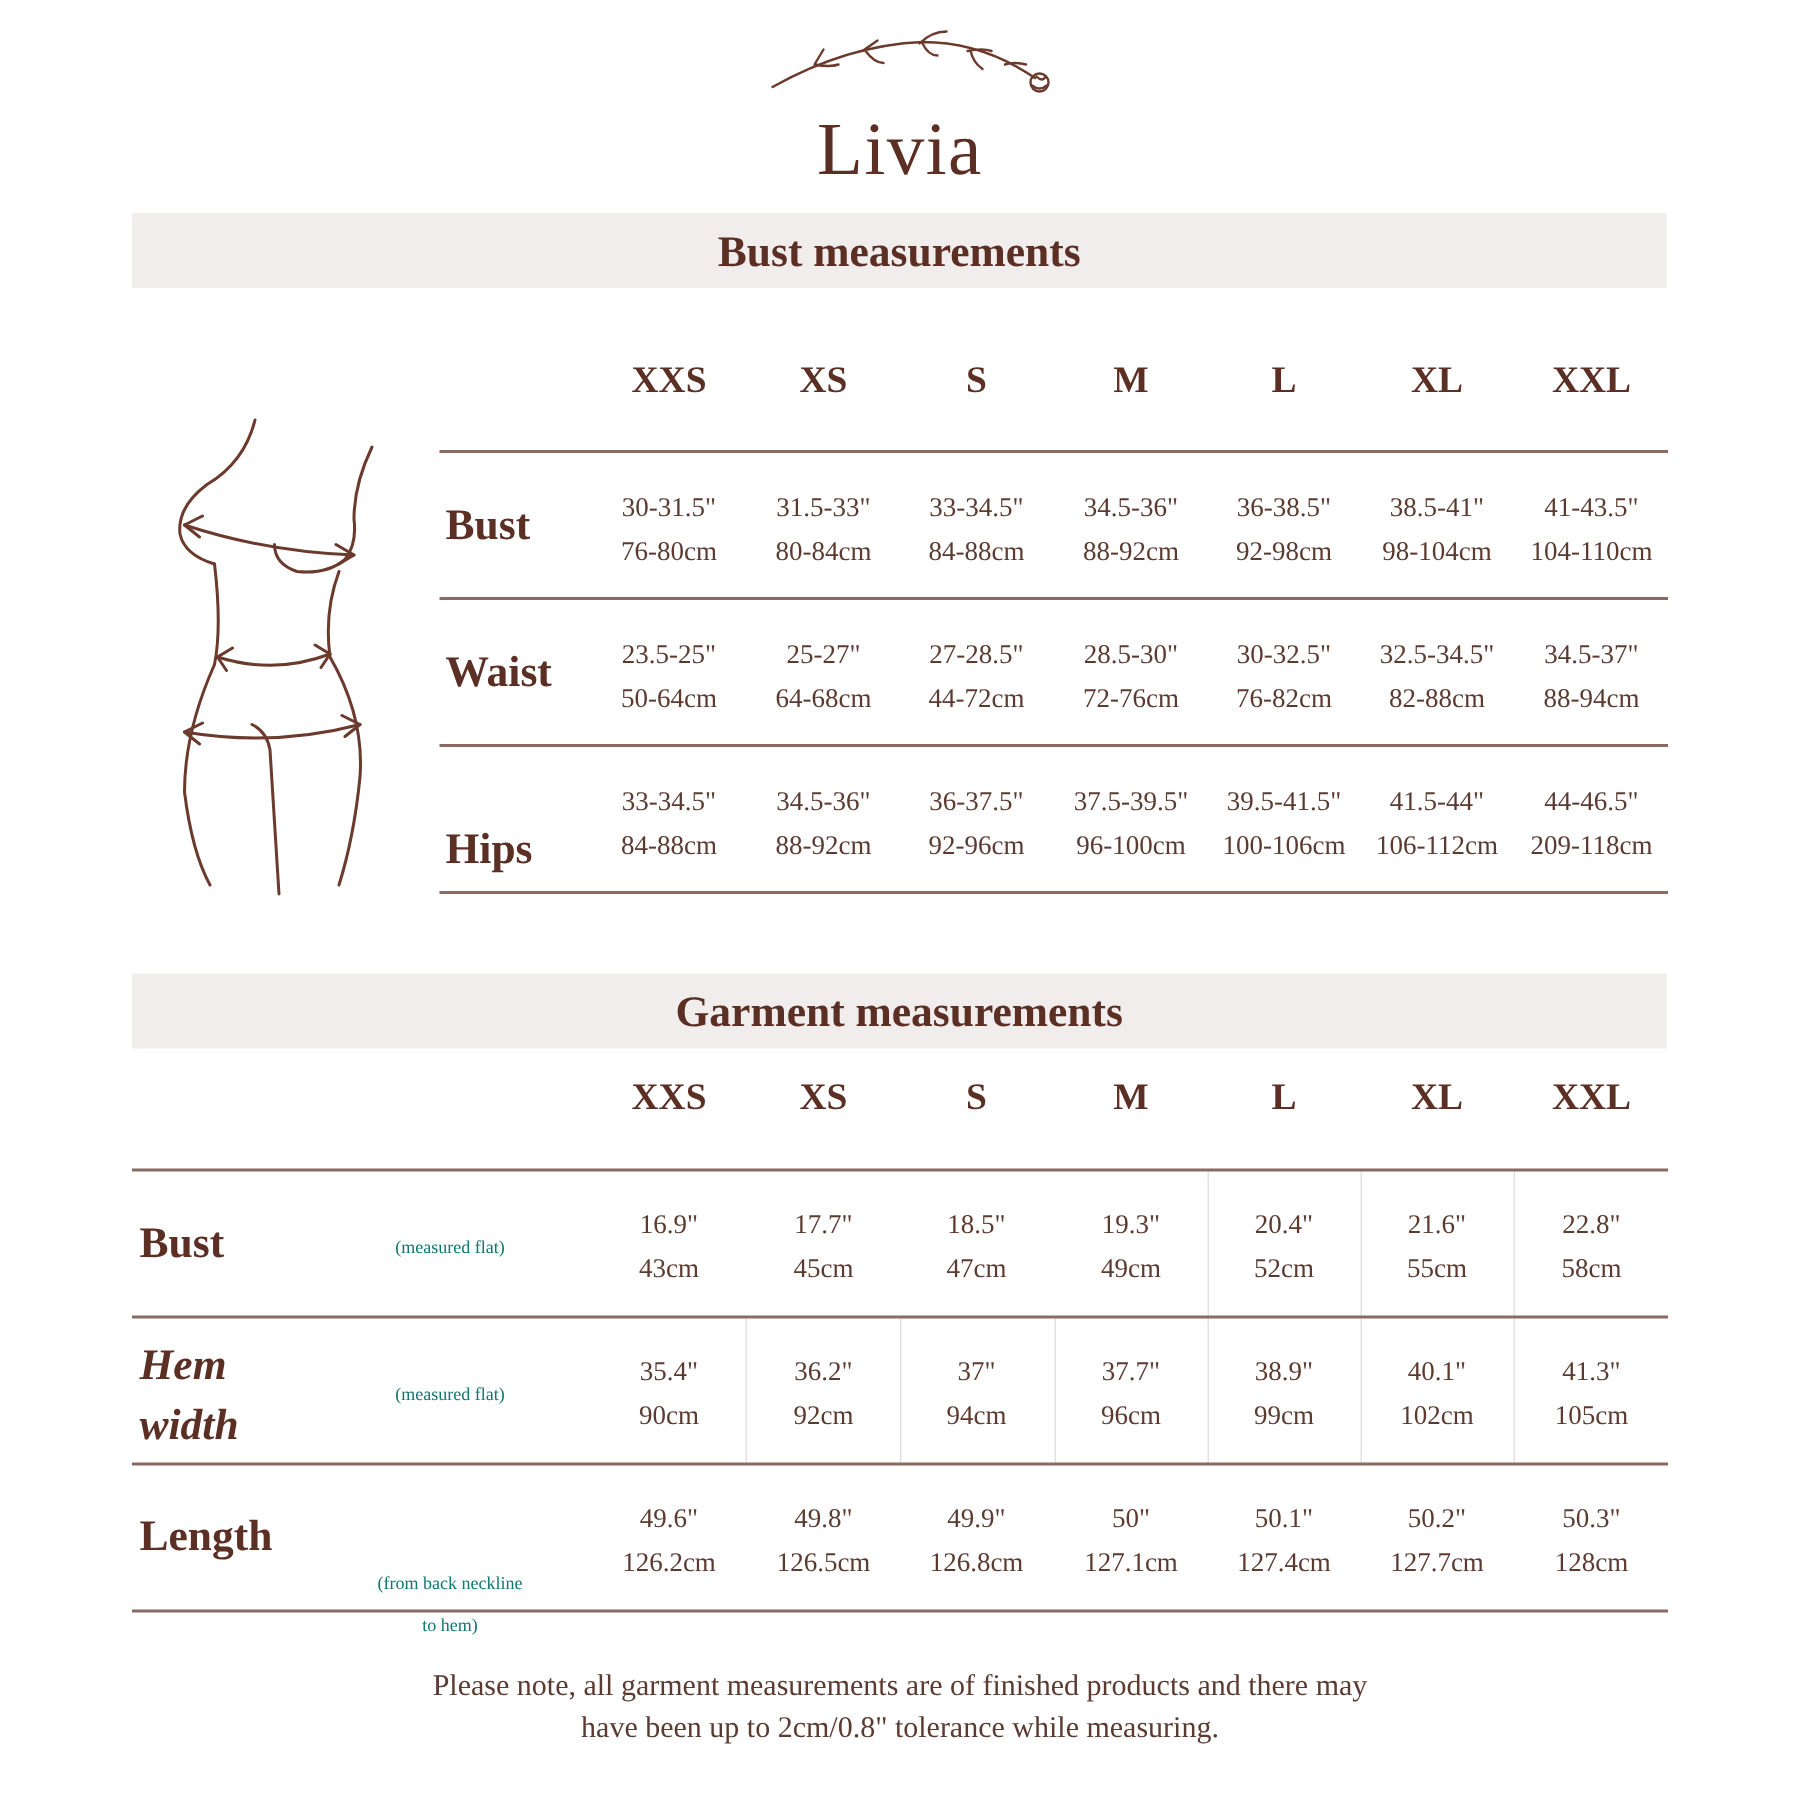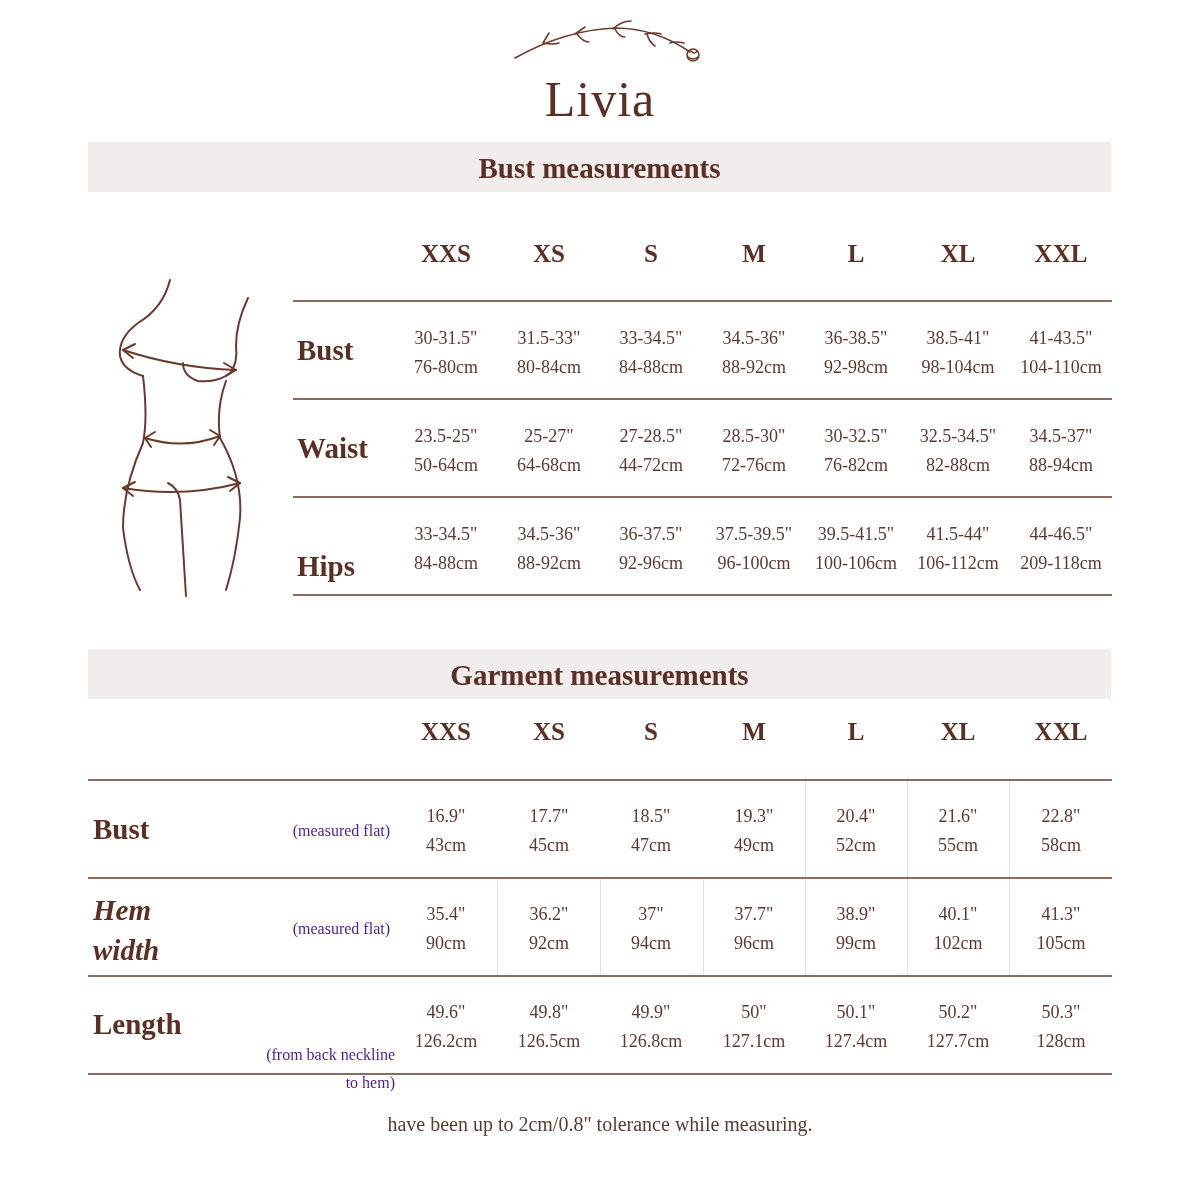--- a/index.html
+++ b/index.html
@@ -9,21 +9,21 @@
   .logo-vine { left:505px; top:10px; width:200px; height:70px; }
   .brand { left:0; width:1200px; top:70px; text-align:center; font-size:50px; letter-spacing:1px; color:#5b2f23; }
   .band { left:88px; width:1023px; height:50px; background:#f1edec; text-align:center;
           font-weight:bold; font-size:29px; line-height:52px; color:#5b2f23; }
   .band.body-band { top:142px; }
   .band.garment-band { top:620px;margin-top:29px; }
   .size-hdr { font-weight:bold; font-size:25px; text-align:center; width:102px; }
   .rule { height:2px; background:#8a6b61; }
   .cell { width:102px; text-align:center; font-size:18px; line-height:29px; color:#5b3a30; }
   .row-label { font-weight:bold; font-size:29px; color:#5b2f23; }
-  .sub-label { font-size:16px; text-align:right; color:#4c1d95; line-height:28px; }
+  .sub-label { font-size:12px; text-align:center; color:#0f766e; line-height:28px; }
   .vdiv { width:1px; background:#e4e0df; }
   .note { left:0; width:1200px; top:1110px; text-align:center; font-size:20px; line-height:28px; color:#5b3a30; }
   .figure { left:108px; top:278px; width:150px; height:320px; }
 </style>
 </head>
 <body>
 
 <svg class="abs logo-vine" viewBox="0 0 200 70">
   <g fill="none" stroke="#6b3a2c" stroke-width="1.6" stroke-linecap="round">
     <path d="M10 48 Q 60 20 110 18 Q 150 18 185 42"></path>
@@ -297,14 +297,15 @@
       <div>50.2"</div>
       <div>127.7cm</div>
     </div>
   <div class="abs cell" style="left:1010px; top:998px;">
       <div>50.3"</div>
       <div>128cm</div>
     </div>
 </div>
 
 <div class="abs note">
+  <div>Please note, all garment measurements are of finished products and there may</div>
   <div>have been up to 2cm/0.8" tolerance while measuring.</div>
 </div>
 
 </body></html>

